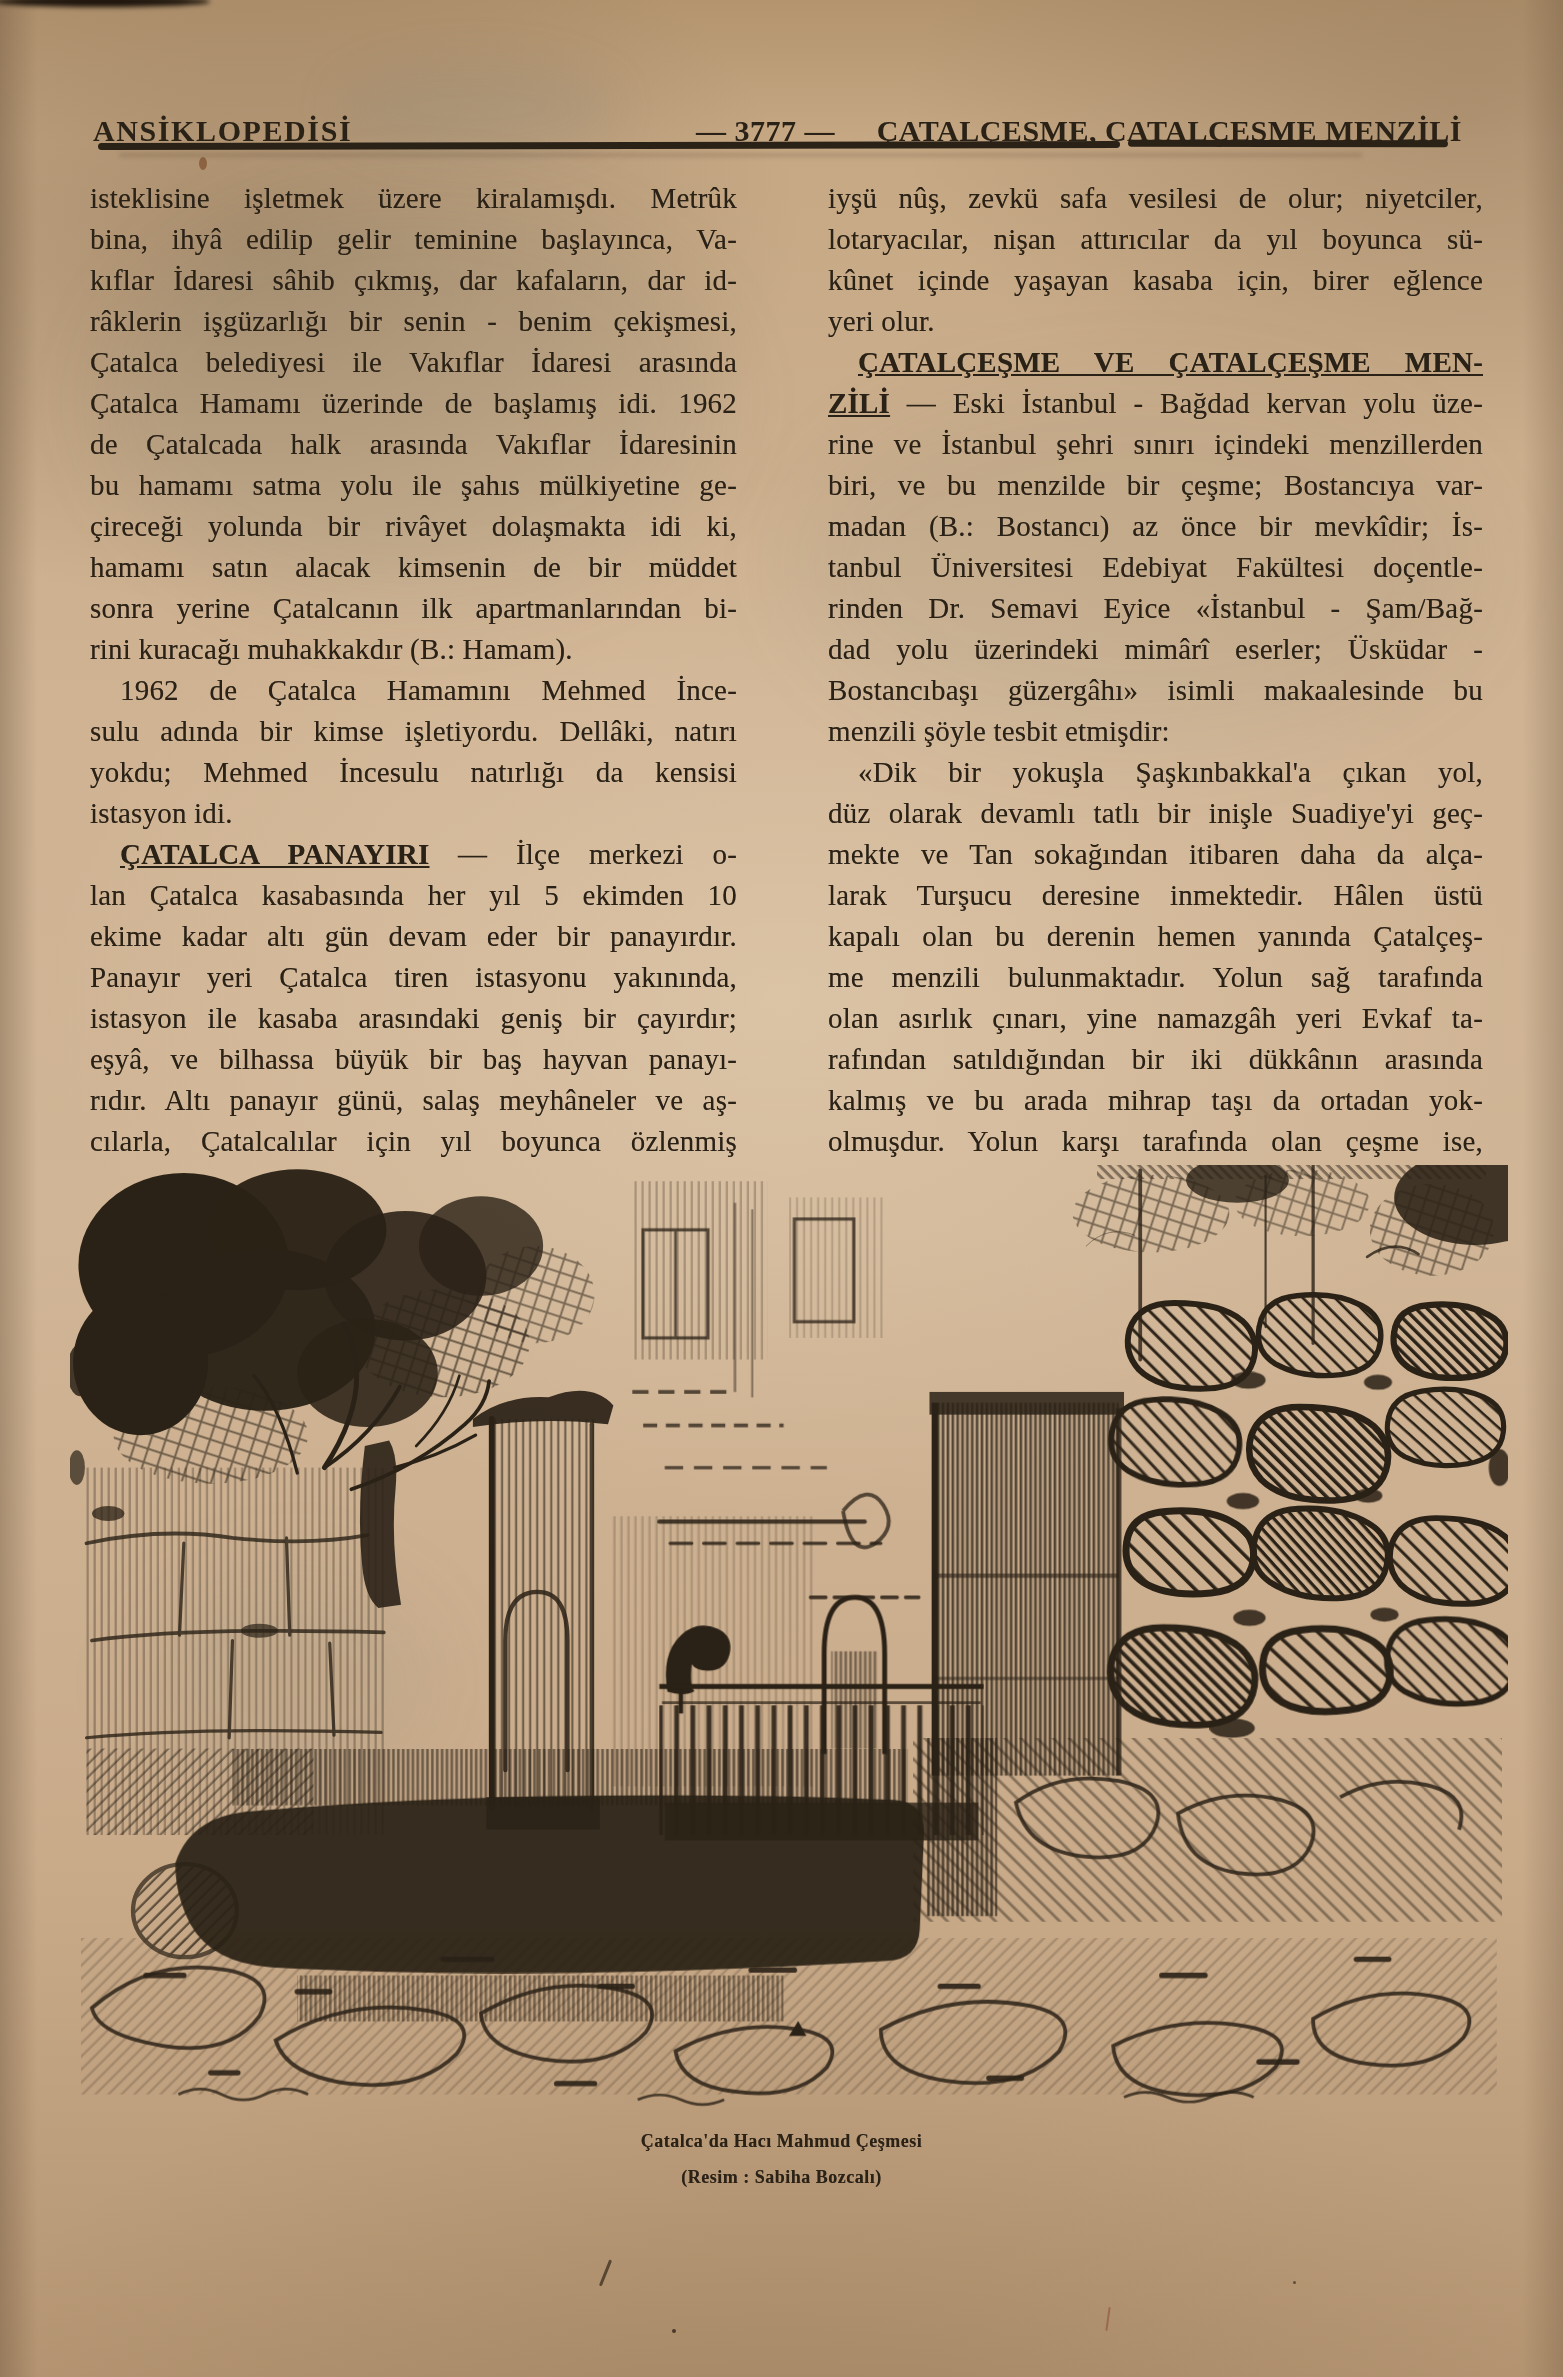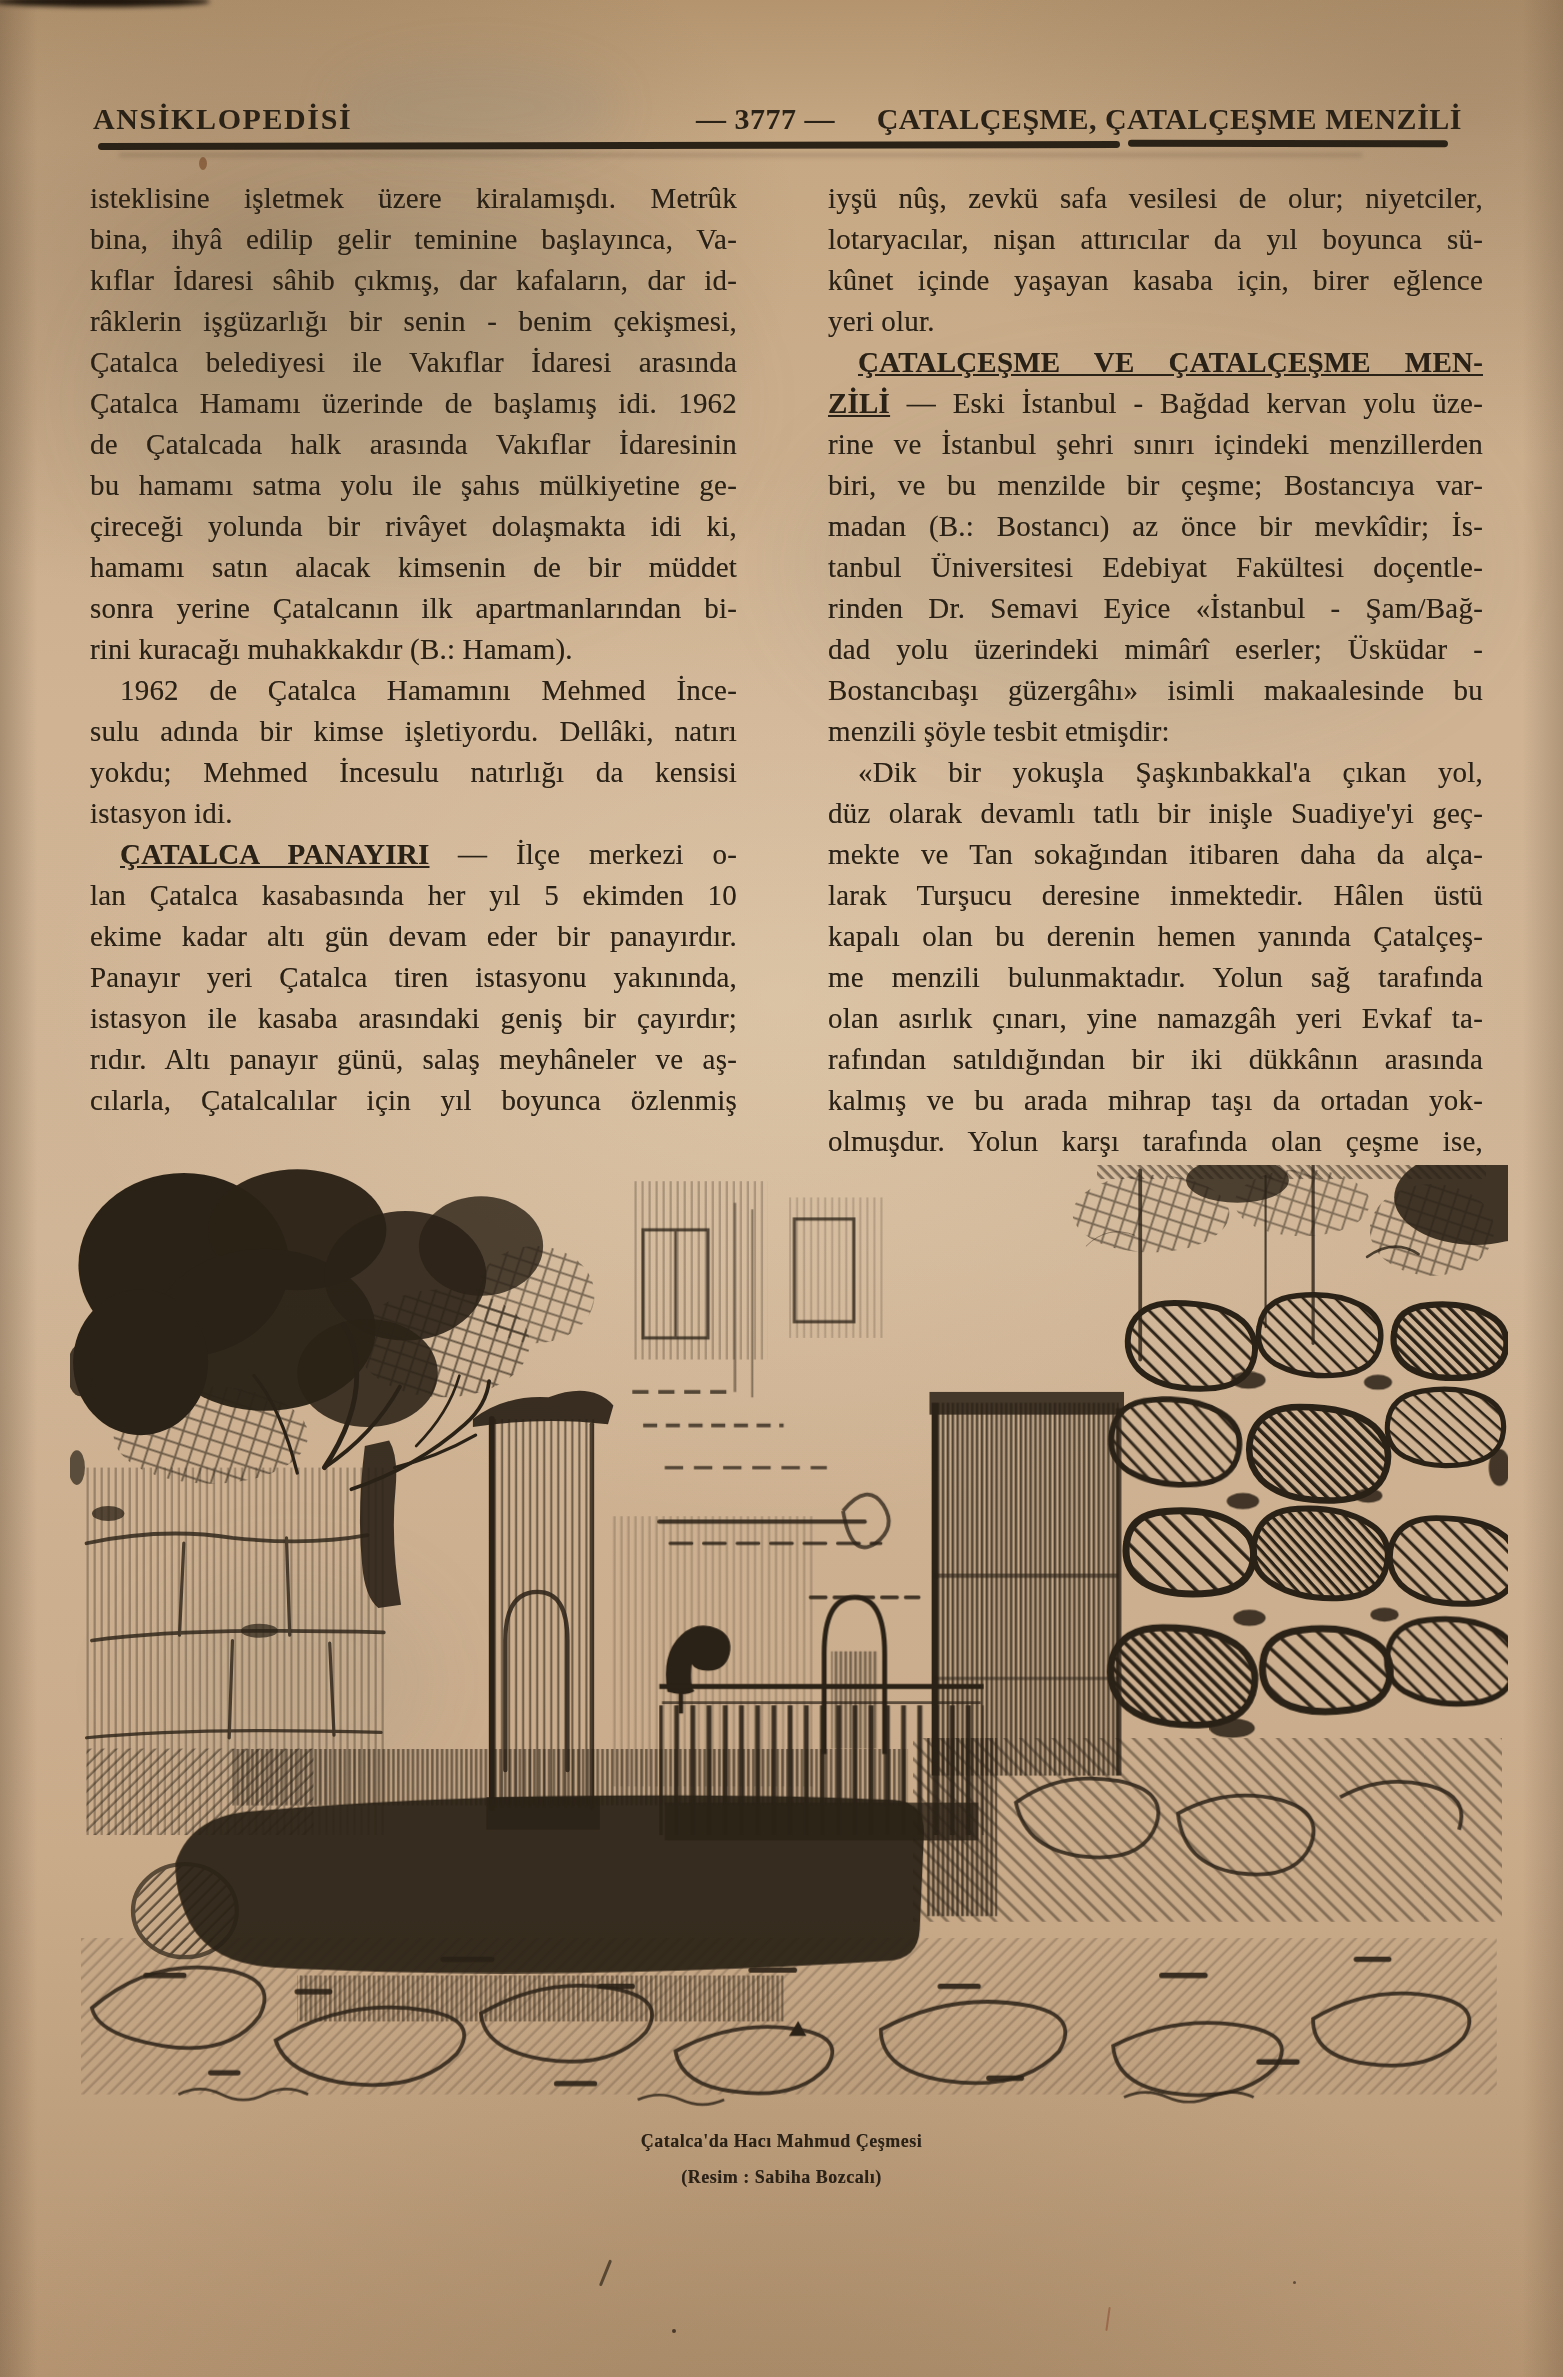--- a/index.html
+++ b/index.html
@@ -17,21 +17,21 @@
       radial-gradient(1135px 811px at 50% 42%, rgba(242,226,200,.32), transparent 65%),
       radial-gradient(1243px 811px at 50% 108%, rgba(118,92,62,.28), transparent 72%),
       linear-gradient(90deg, rgba(96,74,52,.35) 0, rgba(96,74,52,0) 2.4%, rgba(96,74,52,0) 97.4%, rgba(96,74,52,.28) 100%),
       linear-gradient(180deg,#b3946f 0%,#c6a884 6%,#cfb393 30%,#d0b596 52%,#c9ab8a 78%,#b59572 100%);
   }
   .stain{position:absolute;border-radius:50%;pointer-events:none;}
   .streak-top{position:absolute;left:-6.5px;top:-3.8px;width:216px;height:10.8px;background:#1e150c;filter:blur(2.7px);border-radius:50%;}
   .speck{position:absolute;border-radius:50%;}
 
   
-  .hdr{position:absolute;top:102px;font-weight:bold;font-size:30px;letter-spacing:1.6px;white-space:nowrap;}
+  .hdr{position:absolute;top:114px;font-weight:bold;font-size:30px;letter-spacing:1.6px;white-space:nowrap;}
   .hdr-left{left:93px;}
   .hdr-center{left:651px;width:184px;text-align:right;letter-spacing:0.5px;}
   .hdr-right{right:101px;letter-spacing:0.5px;}
   .rule{position:absolute;height:7px;background:var(--ink);border-radius:3.8px;}
   .rule-a{left:98px;top:142px;width:1022px;transform:rotate(-0.12deg);}
   .rule-b{left:1128px;top:140px;width:320px;transform:rotate(0.1deg);}
   .rule-shadow{position:absolute;left:119px;top:153px;width:1243px;height:3.8px;background:rgba(60,45,30,.18);filter:blur(2.2px);}
 
   
   .col{position:absolute;top:178px;font-size:29px;line-height:41px;letter-spacing:0.2px;}
@@ -90,20 +90,21 @@
       <div class="line nj"><span>rini kuracağı muhakkakdır (B.: Hamam).</span></div>
       <div class="line ind"><span>1962 de Çatalca Hamamını Mehmed İnce-</span></div>
       <div class="line"><span>sulu adında bir kimse işletiyordu. Dellâki, natırı</span></div>
       <div class="line"><span>yokdu; Mehmed İncesulu natırlığı da kensisi</span></div>
       <div class="line nj"><span>istasyon idi.</span></div>
       <div class="line ind"><span class="b">ÇATALCA PANAYIRI</span><span> — İlçe merkezi o-</span></div>
       <div class="line"><span>lan Çatalca kasabasında her yıl 5 ekimden 10</span></div>
       <div class="line"><span>ekime kadar altı gün devam eder bir panayırdır.</span></div>
       <div class="line"><span>Panayır yeri Çatalca tiren istasyonu yakınında,</span></div>
       <div class="line"><span>istasyon ile kasaba arasındaki geniş bir çayırdır;</span></div>
+      <div class="line"><span>eşyâ, ve bilhassa büyük bir baş hayvan panayı-</span></div>
       <div class="line"><span>rıdır. Altı panayır günü, salaş meyhâneler ve aş-</span></div>
       <div class="line"><span>cılarla, Çatalcalılar için yıl boyunca özlenmiş</span></div>
     </div>
   <div class="col col-right">
       <div class="line"><span>iyşü nûş, zevkü safa vesilesi de olur; niyetciler,</span></div>
       <div class="line"><span>lotaryacılar, nişan attırıcılar da yıl boyunca sü-</span></div>
       <div class="line"><span>kûnet içinde yaşayan kasaba için, birer eğlence</span></div>
       <div class="line nj"><span>yeri olur.</span></div>
       <div class="line ind"><span class="b">ÇATALÇEŞME VE ÇATALÇEŞME MEN-</span></div>
       <div class="line"><span class="b">ZİLİ</span><span> — Eski İstanbul - Bağdad kervan yolu üze-</span></div>

